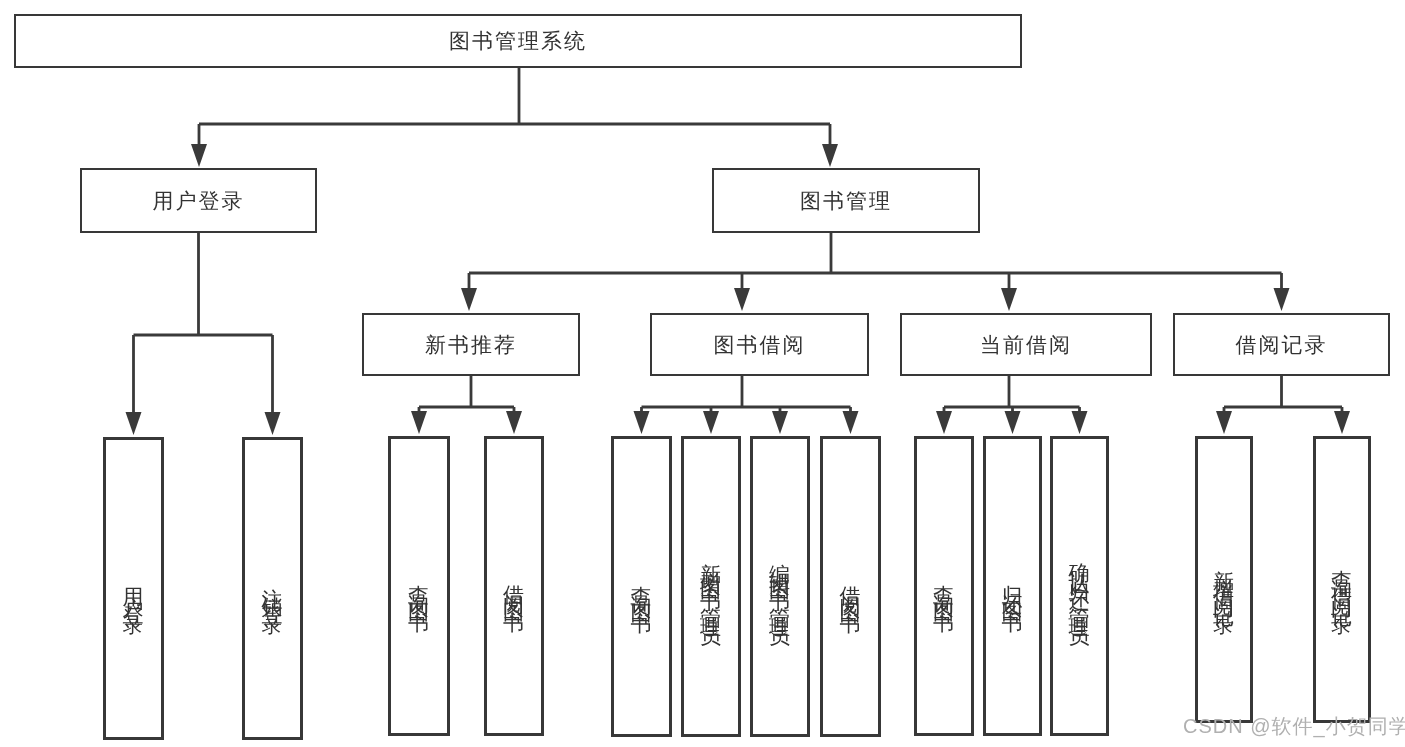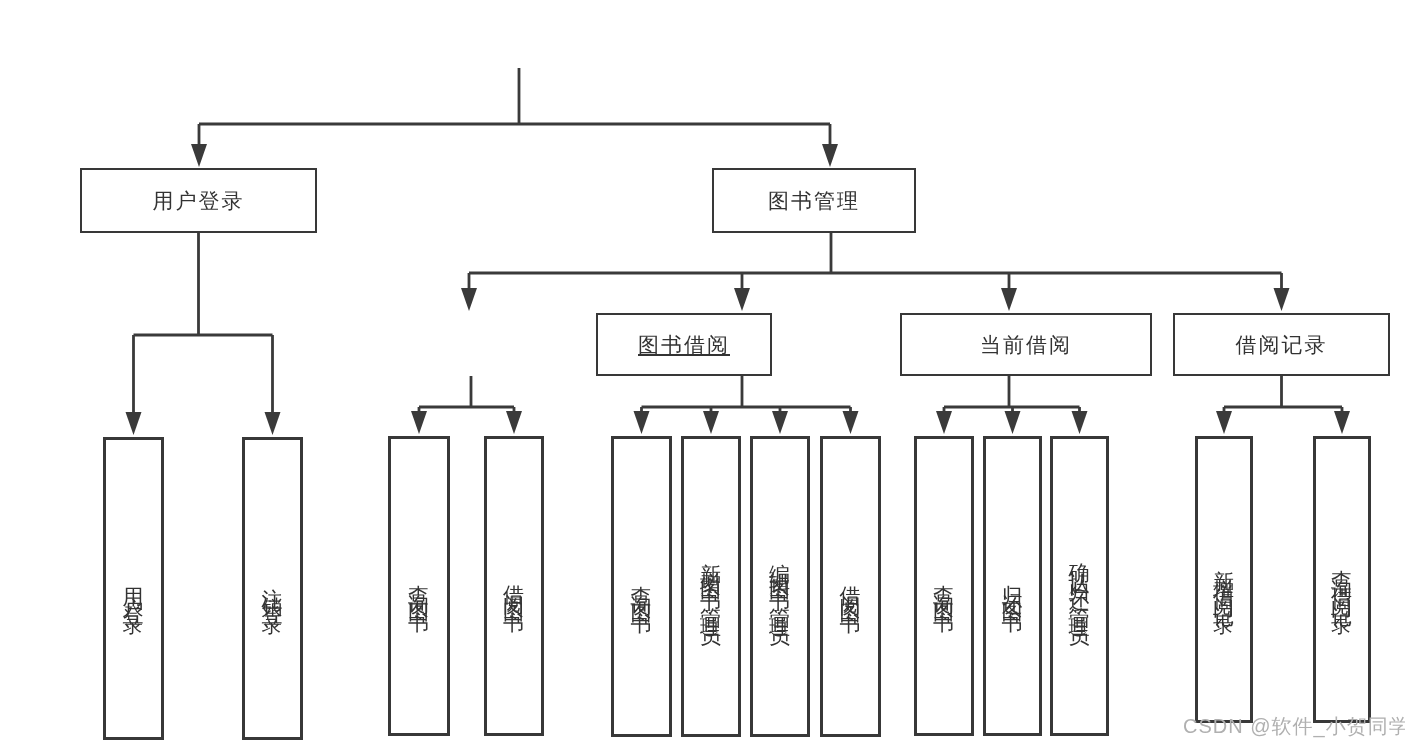--- a/index.html
+++ b/index.html
@@ -85,25 +85,27 @@
       <polygon points="780,434 772,411 788,411"></polygon>
       <polygon points="850.5,434 842.5,411 858.5,411"></polygon>
       <polygon points="944,434 936,411 952,411"></polygon>
       <polygon points="1012.5,434 1004.5,411 1020.5,411"></polygon>
       <polygon points="1079.5,434 1071.5,411 1087.5,411"></polygon>
       <polygon points="1224,434 1216,411 1232,411"></polygon>
       <polygon points="1342,434 1334,411 1350,411"></polygon>
     </g>
   </svg>
 
+  <div class="box h-box" style="left:14px;top:14px;width:1008px;height:54px;border-width:2px;">图书管理系统</div>
 
   <div class="box h-box" style="left:80px;top:168px;width:237px;height:65px;">用户登录</div>
-  <div class="box h-box" style="left:712px;top:168px;width:204px;height:65px;">图书管理</div>
+  <div class="box h-box" style="left:712px;top:168px;width:268px;height:65px;">图书管理</div>
 
-  <div class="box h-box" style="left:596px;top:313px;width:176px;height:63px;text-decoration:underline;">图书借阅</div>
+  <div class="box h-box" style="left:362px;top:313px;width:218px;height:63px;">新书推荐</div>
+  <div class="box h-box" style="left:650px;top:313px;width:219px;height:63px;">图书借阅</div>
   <div class="box h-box" style="left:900px;top:313px;width:252px;height:63px;">当前借阅</div>
   <div class="box h-box" style="left:1173px;top:313px;width:217px;height:63px;">借阅记录</div>
 
   <div class="box v-box" style="left:103px;top:437px;width:61px;height:303px;">用户登录</div>
   <div class="box v-box" style="left:242px;top:437px;width:61px;height:303px;">注销登录</div>
 
   <div class="box v-box" style="left:388px;top:436px;width:62px;height:300px;">查询图书</div>
   <div class="box v-box" style="left:484px;top:436px;width:60px;height:300px;">借阅图书</div>
 
   <div class="box v-box" style="left:611px;top:436px;width:61px;height:301px;">查询图书</div>

